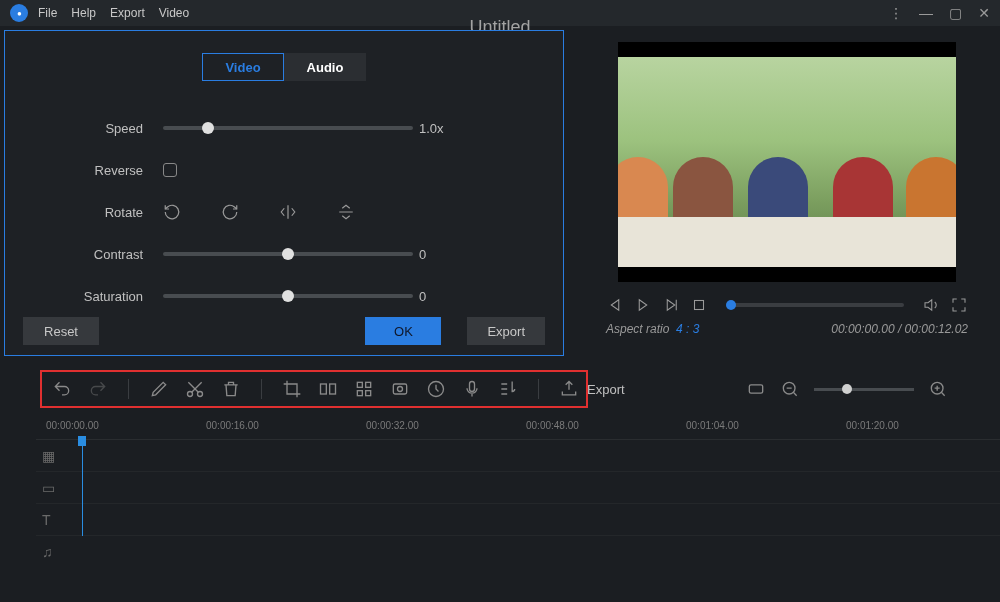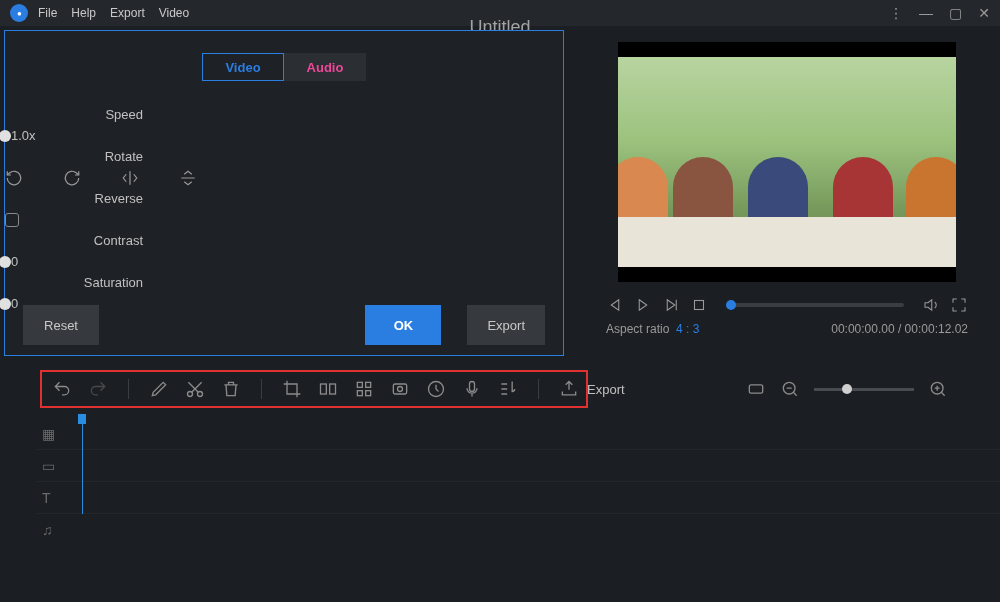--- a/index.html
+++ b/index.html
@@ -44,49 +44,49 @@
   background: #1e2125;
   position: relative;
 }
 .tabs { display: flex; justify-content: center; margin-top: 22px; }
 .tab {
   width: 82px; height: 28px;
   display: flex; align-items: center; justify-content: center;
   font-size: 13px; cursor: pointer; font-weight: bold;
 }
 .tab-active { border: 1px solid #2a7de1; color: #2a7de1; }
-.tab-inactive { background: #2b2e32; color: #ec4899; }
+.tab-inactive { background: #2b2e32; color: #ffffff; }
 .dialog-body { padding: 26px 32px 0 0; }
-.row { display: flex; align-items: flex-start; height: 42px; flex-direction: column; }
+.row { display: flex; align-items: center; height: 42px; }
 .row-label { width: 158px; text-align: right; padding-right: 20px; color: #c0c0c0; font-size: 13px; }
 .row-content { flex: 1; display: flex; align-items: center; gap: 6px; }
 .slider {
   flex: 1; height: 4px; background: #484c50; position: relative;
   border-radius: 2px; max-width: 250px;
 }
 .slider-thumb {
   width: 12px; height: 12px; border-radius: 50%;
   background: #e0e0e0; position: absolute; top: -4px; transform: translateX(-50%);
 }
 .slider-val { width: 60px; color: #c0c0c0; text-align: left; }
 .checkbox {
   width: 14px; height: 14px; border: 1.5px solid #888; border-radius: 3px;
 }
 .icon-btn { width: 18px; height: 18px; display: flex; align-items: center; justify-content: center; color: #9a9a9a; cursor: pointer; }
 .dialog-footer {
   position: absolute; bottom: 10px; left: 0; right: 0;
   display: flex; padding: 0 18px; gap: 26px;
 }
 .btn {
-  height: 40px; min-width: 76px; padding: 0 20px;
+  height: 28px; min-width: 76px; padding: 0 20px;
   display: flex; align-items: center; justify-content: center;
   font-size: 13px; cursor: pointer;
 }
 .btn-reset { background: #36393d; color: #c8c8c8; }
-.btn-ok { background: #2a7de1; color: #ffffff; margin-left: auto; font-weight: bold; }
+.btn-ok { background: #2a7de1; color: #0f172a; margin-left: auto; }
 .btn-cancel { background: #36393d; color: #c8c8c8; }
 
 .preview-side { flex: 1; padding: 16px 20px 0 30px; }
 .preview {
   width: 338px; height: 240px; margin: 0 auto;
   background: #000;
   display:flex; align-items:center; justify-content:center;
 }
 .preview-img { width: 338px; height: 210px; position: relative; overflow:hidden; }
 .sky { position:absolute; inset:0; background: linear-gradient(#b8d4a0, #9cc27e 40%, #7a9d5e 70%, #5a7845); }
@@ -94,21 +94,21 @@
 .p1 { left:-10px; background:#d98850; }
 .p2 { left:55px; background:#8a5540; }
 .p3 { left:130px; background:#3a4a7a; }
 .p4 { left:215px; background:#a83535; }
 .p5 { right:-10px; background:#c97530; }
 .tablecloth { position:absolute; bottom:0; left:0; right:0; height:50px; background:#e8e4d8; }
 .controls-row { display: flex; align-items: center; gap: 10px; margin-top: 14px; padding: 0 12px;}
 .play-ctrl { width:18px; height:18px; color:#9a9a9a; display:flex; align-items:center; justify-content:center; cursor:pointer;}
 .progress { flex:1; height:4px; background:#3a3d41; margin: 0 8px; border-radius:2px; position:relative;}
 .progress-dot { width:10px; height:10px; border-radius:50%; background:#2a7de1; position:absolute; left:0; top:-3px;}
-.info-row { display:flex; justify-content:space-between; padding: 8px 12px 0; font-size:12px; color:#9a9a9a;}
+.info-row { display:flex; justify-content:space-between; padding: 8px 12px 0; font-size:12px; color:#9a9a9a;font-style:italic;}
 .ratio-val { color:#2a7de1; }
 
 .toolbar-highlight {
   position:absolute; top:370px; left:40px; width:548px; height:38px;
   border:2px solid #e03030; pointer-events:none;
 }
 .toolbar {
   display:flex; align-items:center; height:50px; padding: 0 52px;
   gap: 16px; margin-top: 8px;
 }
@@ -166,20 +166,26 @@
       <div class="row">
         <div class="row-label">Speed</div>
         <div class="row-content">
           <div class="slider">
               <div class="slider-thumb" style="left:18%"></div>
             </div>
           <div class="slider-val">1.0x</div>
         </div>
       </div>
       <div class="row">
+        <div class="row-label">Reverse</div>
+        <div class="row-content">
+          <div class="checkbox"></div>
+        </div>
+      </div>
+      <div class="row">
         <div class="row-label">Rotate</div>
         <div class="row-content" style="gap:40px">
           <div class="icon-btn">
               <svg viewBox="0 0 24 24" fill="none" stroke="currentColor" stroke-width="1.6">
                 <path d="M3 12a9 9 0 1 0 3-6.7L3 8"></path>
                 <path d="M3 3v5h5"></path>
               </svg>
             </div>
           <div class="icon-btn">
               <svg viewBox="0 0 24 24" fill="none" stroke="currentColor" stroke-width="1.6">
@@ -190,26 +196,20 @@
           <div class="icon-btn">
               <svg viewBox="0 0 24 24" fill="none" stroke="currentColor" stroke-width="1.6">
                 <path d="M12 3v18M7 7l-4 5 4 5M17 7l4 5-4 5"></path>
               </svg>
             </div>
           <div class="icon-btn">
               <svg viewBox="0 0 24 24" fill="none" stroke="currentColor" stroke-width="1.6">
                 <path d="M3 12h18M7 7l5-4 5 4M7 17l5 4 5-4"></path>
               </svg>
             </div>
-        </div>
-      </div>
-      <div class="row">
-        <div class="row-label">Reverse</div>
-        <div class="row-content">
-          <div class="checkbox"></div>
         </div>
       </div>
       <div class="row">
         <div class="row-label">Contrast</div>
         <div class="row-content">
           <div class="slider">
               <div class="slider-thumb" style="left:50%"></div>
             </div>
           <div class="slider-val">0</div>
         </div>
@@ -385,20 +385,28 @@
         <svg viewBox="0 0 24 24" fill="none" stroke="currentColor" stroke-width="1.6">
           <circle cx="11" cy="11" r="7"></circle>
           <path d="M8 11h6M11 8v6M20 20l-4-4"></path>
         </svg>
       </div>
   </div>
 </div>
 <div class="toolbar-highlight"></div>
 
 <div class="timeline-area">
+  <div class="ruler">
+    <span class="ruler-label" style="left:10px">00:00:00.00</span>
+    <span class="ruler-label" style="left:170px">00:00:16.00</span>
+    <span class="ruler-label" style="left:330px">00:00:32.00</span>
+    <span class="ruler-label" style="left:490px">00:00:48.00</span>
+    <span class="ruler-label" style="left:650px">00:01:04.00</span>
+    <span class="ruler-label" style="left:810px">00:01:20.00</span>
+  </div>
   <div class="tracks" style="position:relative">
     <div class="playhead"></div>
     <div class="track-head" style="top:8px">▦</div>
     <div class="track-head" style="top:40px">▭</div>
     <div class="track-head" style="top:72px">T</div>
     <div class="track-head" style="top:104px">♫</div>
     <div class="track"></div>
     <div class="track"></div>
     <div class="track"></div>
   </div>

